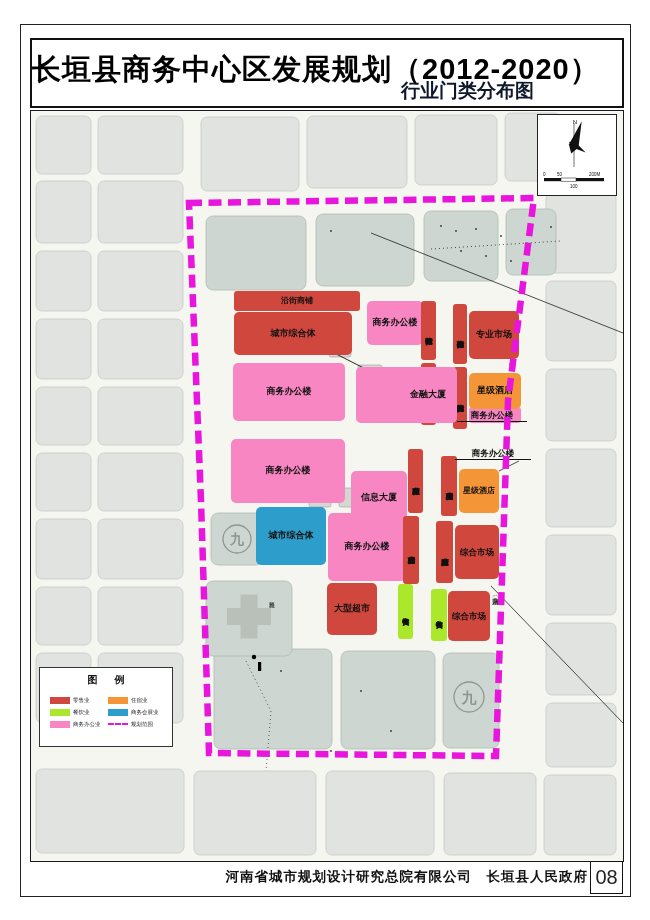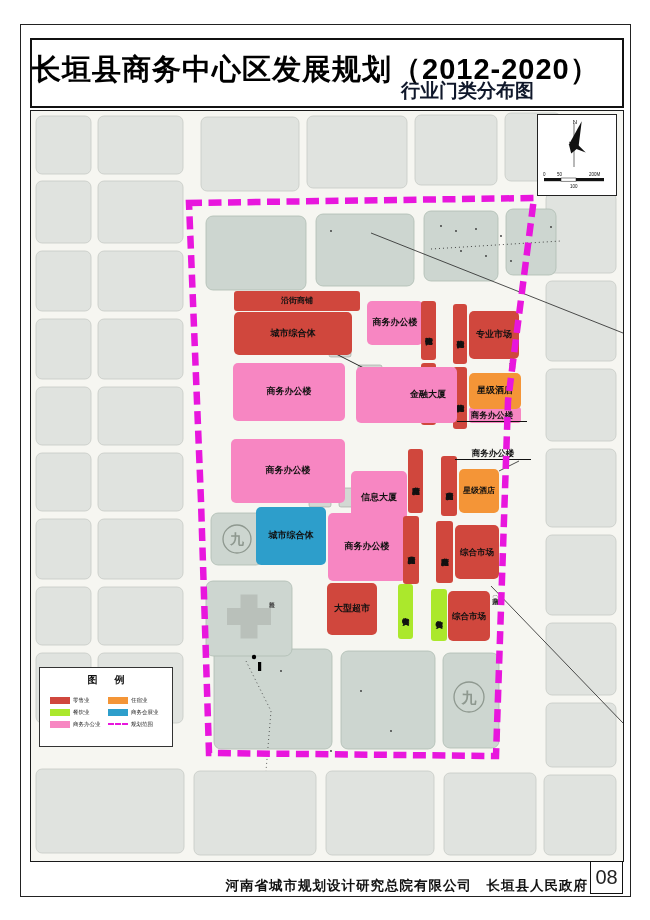--- a/index.html
+++ b/index.html
@@ -37,21 +37,21 @@
   #legend-box{left:8px;top:556px;width:132px;height:78px;background:#fff;border:1px solid #333;z-index:6;}
   #legend-title{text-align:center;margin-top:5px;font-size:10px;font-weight:bold;letter-spacing:7px;
     padding-left:7px;color:#111;}
   #legend-grid{display:grid;grid-template-rows:repeat(3,1fr);grid-auto-flow:column;
     margin:7px 6px 0 10px;height:36px;}
   .li{display:flex;align-items:center;font-size:5.5px;color:#222;}
   .sw{width:20px;height:7px;display:inline-block;margin-right:3px;flex:none;}
   
   #footer-strip{left:30px;top:861px;width:558px;height:32px;display:flex;align-items:center;
     justify-content:flex-end;font-family:"Liberation Serif","DejaVu Serif",serif;font-weight:bold;
-    font-size:13.5px;letter-spacing:1px;color:#111;margin-top:9px;}
+    font-size:13.5px;letter-spacing:1px;color:#111;}
   #page-number-box{left:590px;top:861px;width:31px;height:31px;border:1.6px solid #111;
     display:flex;align-items:center;justify-content:center;font-size:20px;color:#222;}
 </style>
 </head>
 <body>
 
 <div class="abs" id="page-border"></div>
 
 <div class="abs" id="title-box">
   <div id="page-title">长垣县商务中心区发展规划（2012-2020）</div>

